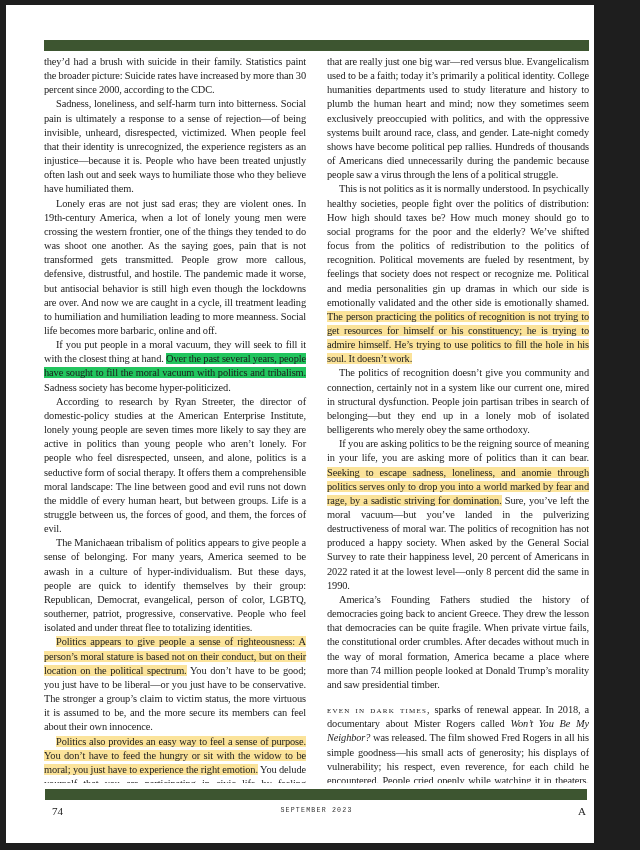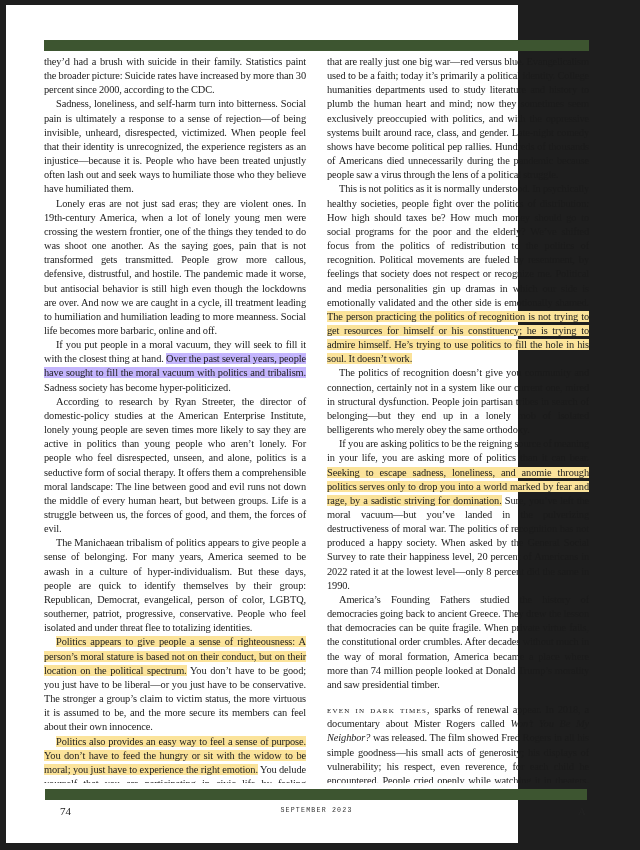--- a/index.html
+++ b/index.html
@@ -5,21 +5,21 @@
   html, body { margin: 0; padding: 0; }
   body {
     width: 640px; height: 850px;
     background: #1e1e1e;
     position: relative;
     overflow: hidden;
   }
   .page {
     position: absolute;
     left: 6px; top: 5px;
-    width: 512px; height: 838px;
+    width: 588px; height: 838px;
     background: #ffffff;
   }
   .rule {
     position: absolute;
     left: 38px;
     width: 545px;
     height: 11px;
     background: #3d5530;
   }
   .rule.top { top: 35px; }
@@ -52,21 +52,21 @@
   .sc { font-variant: small-caps; letter-spacing: 1.2px; font-weight: normal; font-size: 9.6px; }
   .it { font-style: italic; }
   .footer {
     position: absolute;
     top: 800px;
     left: 38px;
     width: 545px;
     height: 18px;
   }
   .page-number {
-    position: absolute; left: 16px; top: 0;
+    position: absolute; left: 8px; top: 0;
     font-family: "Liberation Serif", serif;
     font-size: 11px; color: #222;
   }
   .issue-date {
     position: absolute; left: 0; right: 0; top: 2px;
     text-align: center;
     font-family: "Liberation Mono", "DejaVu Sans Mono", monospace;
     font-size: 6.6px; letter-spacing: 1.2px; color: #333;
   }
   .logo {
@@ -79,21 +79,21 @@
 <body style="background: rgb(30, 30, 30);">
 
 <div class="page">
   <div class="rule top" style="background: rgb(61, 85, 48);"></div>
 
   <div class="columns">
     <div class="col">
         <p class="noindent"><span>they’d had a brush with suicide in their family. Statistics paint the broader picture: Suicide rates have increased by more than 30 percent since 2000, according to the CDC.</span></p>
         <p><span>Sadness, loneliness, and self-harm turn into bitterness. Social pain is ultimately a response to a sense of rejection—of being invisible, unheard, disrespected, victimized. When people feel that their identity is unrecognized, the experience registers as an injustice—because it is. People who have been treated unjustly often lash out and seek ways to humiliate those who they believe have humiliated them.</span></p>
         <p><span>Lonely eras are not just sad eras; they are violent ones. In 19th-century America, when a lot of lonely young men were crossing the western frontier, one of the things they tended to do was shoot one another. As the saying goes, pain that is not transformed gets transmitted. People grow more callous, defensive, distrustful, and hostile. The pandemic made it worse, but antisocial behavior is still high even though the lockdowns are over. And now we are caught in a cycle, ill treatment leading to humiliation and humiliation leading to more meanness. Social life becomes more barbaric, online and off.</span></p>
-        <p><span>If you put people in a moral vacuum, they will seek to fill it with the closest thing at hand. </span><span class="hl" style="background: #c4b5fd;">Over the past several years, people have sought to fill the moral vacuum with politics and tribalism.</span><span> Sadness society has become hyper-politicized.</span></p>
+        <p><span>If you put people in a moral vacuum, they will seek to fill it with the closest thing at hand. </span><span class="hl" style="background: #22c55e;">Over the past several years, people have sought to fill the moral vacuum with politics and tribalism.</span><span> Sadness society has become hyper-politicized.</span></p>
         <p><span>According to research by Ryan Streeter, the director of domestic-policy studies at the American Enterprise Institute, lonely young people are seven times more likely to say they are active in politics than young people who aren’t lonely. For people who feel disrespected, unseen, and alone, politics is a seductive form of social therapy. It offers them a comprehensible moral landscape: The line between good and evil runs not down the middle of every human heart, but between groups. Life is a struggle between us, the forces of good, and them, the forces of evil.</span></p>
         <p><span>The Manichaean tribalism of politics appears to give people a sense of belonging. For many years, America seemed to be awash in a culture of hyper-individualism. But these days, people are quick to identify themselves by their group: Republican, Democrat, evangelical, person of color, LGBTQ, southerner, patriot, progressive, conservative. People who feel isolated and under threat flee to totalizing identities.</span></p>
         <p><span class="hl" style="background: rgb(251, 227, 154);">Politics appears to give people a sense of righteousness: A person’s moral stature is based not on their conduct, but on their location on the political spectrum.</span><span> You don’t have to be good; you just have to be liberal—or you just have to be conservative. The stronger a group’s claim to victim status, the more virtuous it is assumed to be, and the more secure its members can feel about their own innocence.</span></p>
         <p><span class="hl" style="background: rgb(251, 227, 154);">Politics also provides an easy way to feel a sense of purpose. You don’t have to feed the hungry or sit with the widow to be moral; you just have to experience the right emotion.</span><span> You delude yourself that you are participating in civic life by feeling properly enraged at the other side. That righteous fury rising in your gut lets you know that you are engaged in caring about this country. The culture war is a struggle that gives life meaning.</span></p>
       </div>
     <div class="col">
         <p class="noindent"><span>that are really just one big war—red versus blue. Evangelicalism used to be a faith; today it’s primarily a political identity. College humanities departments used to study literature and history to plumb the human heart and mind; now they sometimes seem exclusively preoccupied with politics, and with the oppressive systems built around race, class, and gender. Late-night comedy shows have become political pep rallies. Hundreds of thousands of Americans died unnecessarily during the pandemic because people saw a virus through the lens of a political struggle.</span></p>
         <p><span>This is not politics as it is normally understood. In psychically healthy societies, people fight over the politics of distribution: How high should taxes be? How much money should go to social programs for the poor and the elderly? We’ve shifted focus from the politics of redistribution to the politics of recognition. Political movements are fueled by resentment, by feelings that society does not respect or recognize me. Political and media personalities gin up dramas in which our side is emotionally validated and the other side is emotionally shamed. </span><span class="hl" style="background: rgb(251, 227, 154);">The person practicing the politics of recognition is not trying to get resources for himself or his constituency; he is trying to admire himself. He’s trying to use politics to fill the hole in his soul. It doesn’t work.</span></p>
         <p><span>The politics of recognition doesn’t give you community and connection, certainly not in a system like our current one, mired in structural dysfunction. People join partisan tribes in search of belonging—but they end up in a lonely mob of isolated belligerents who merely obey the same orthodoxy.</span></p>
         <p><span>If you are asking politics to be the reigning source of meaning in your life, you are asking more of politics than it can bear. </span><span class="hl" style="background: rgb(251, 227, 154);">Seeking to escape sadness, loneliness, and anomie through politics serves only to drop you into a world marked by fear and rage, by a sadistic striving for domination.</span><span> Sure, you’ve left the moral vacuum—but you’ve landed in the pulverizing destructiveness of moral war. The politics of recognition has not produced a happy society. When asked by the General Social Survey to rate their happiness level, 20 percent of Americans in 2022 rated it at the lowest level—only 8 percent did the same in 1990.</span></p>

